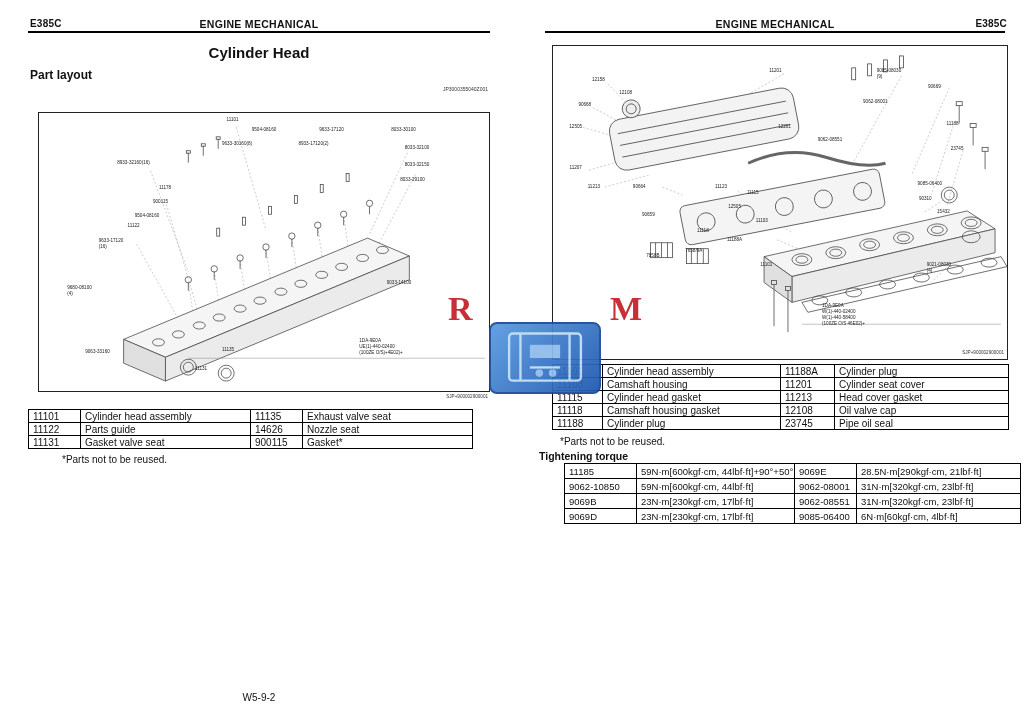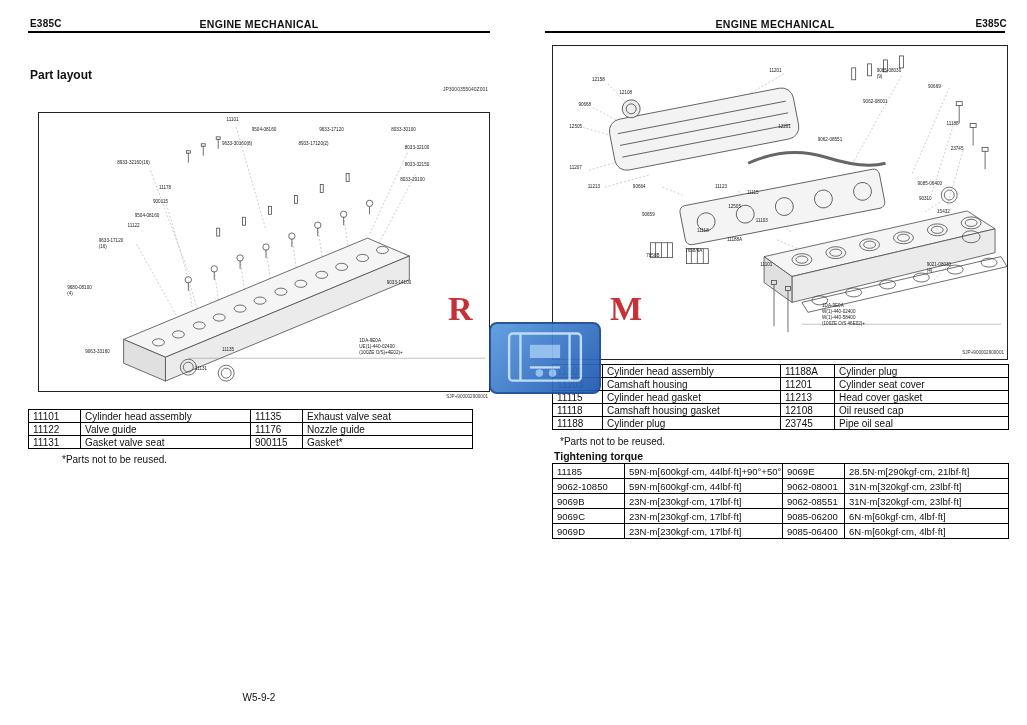--- a/index.html
+++ b/index.html
@@ -24,21 +24,21 @@
 
   table{position:absolute;border-collapse:collapse;table-layout:fixed;background:#fff}
   td{border:1px solid #000;font-size:10px;padding:0 4px;height:13px;overflow:hidden;white-space:nowrap;vertical-align:middle}
   #torque-table td{font-size:9.5px;height:15px}
   #parts-left{left:28px;top:409px;width:444px}
   #parts-left col:nth-child(1){width:52px}#parts-left col:nth-child(2){width:170px}
   #parts-left col:nth-child(3){width:52px}#parts-left col:nth-child(4){width:170px}
   #parts-right{left:38px;top:364px;width:456px}
   #parts-right col:nth-child(1){width:50px}#parts-right col:nth-child(2){width:178px}
   #parts-right col:nth-child(3){width:54px}#parts-right col:nth-child(4){width:174px}
-  #torque-table{left:38px;top:463px;width:456px}
+  #torque-table{left:50px;top:463px;width:456px}
   #torque-table col:nth-child(1){width:72px}#torque-table col:nth-child(2){width:158px}
   #torque-table col:nth-child(3){width:62px}#torque-table col:nth-child(4){width:164px}
 
   .note{position:absolute;font-size:10px}
   .torque-head{position:absolute;font-size:10.5px;font-weight:bold}
   .footer{position:absolute;top:692px;font-size:10px;text-align:center}
 
   .watermark{position:absolute;left:438px;top:292px;width:214px;height:128px;z-index:50;opacity:.94;pointer-events:none}
   .wm-letters{position:absolute;top:0;left:10px;right:10px;display:flex;justify-content:space-between;
     font-family:"Liberation Serif",serif;font-weight:bold;font-size:34px;color:#c4242b;line-height:1}
@@ -51,20 +51,21 @@
 </head>
 <body>
 
 <div class="spread">
 
   <div class="page" id="page-left">
     <span class="hdr-code" style="left:30px">E385C</span>
     <span class="hdr-title" style="left:28px;width:462px">ENGINE MECHANICAL</span>
     <div class="hdr-rule" style="left:28px;top:31px;width:462px"></div>
 
+    <div class="doc-title" style="left:28px;width:462px">Cylinder Head</div>
     <div class="section-title" style="left:30px;top:68px">Part layout</div>
     <div class="fig-code" style="left:330px;top:86px;width:158px">JP3000355040Z001</div>
 
     <div class="diagram" id="diagram-left" style="left:38px;top:112px;width:452px;height:280px">
       <svg viewBox="0 0 452 280" preserveAspectRatio="none">
         <g stroke="#999" stroke-width="0.5" stroke-dasharray="2,2" fill="none">
           <line x1="150" y1="170" x2="158" y2="225"></line>
             <line x1="176" y1="159" x2="184" y2="214"></line>
           <line x1="202" y1="148" x2="210" y2="203"></line>
             <line x1="228" y1="137" x2="236" y2="192"></line>
@@ -167,23 +168,23 @@
         </colgroup>
       <tbody>
           <tr>
             <td>11101</td>
             <td>Cylinder head assembly</td>
             <td>11135</td>
             <td>Exhaust valve seat</td>
           </tr>
           <tr>
             <td>11122</td>
-            <td>Valve guide</td>
-            <td>11176</td>
-            <td>Nozzle guide</td>
+            <td>Parts guide</td>
+            <td>14626</td>
+            <td>Nozzle seat</td>
           </tr>
           <tr>
             <td>11131</td>
             <td>Gasket valve seat</td>
             <td>900115</td>
             <td>Gasket*</td>
           </tr>
         </tbody>
     </table>
     <div class="note" style="left:62px;top:454px">*Parts not to be reused.</div>
@@ -344,32 +345,32 @@
           <tr>
             <td>11115</td>
             <td>Cylinder head gasket</td>
             <td>11213</td>
             <td>Head cover gasket</td>
           </tr>
           <tr>
             <td>11118</td>
             <td>Camshaft housing gasket</td>
             <td>12108</td>
-            <td>Oil reused cap</td>
+            <td>Oil valve cap</td>
           </tr>
           <tr>
             <td>11188</td>
             <td>Cylinder plug</td>
             <td>23745</td>
             <td>Pipe oil seal</td>
           </tr>
         </tbody>
     </table>
     <div class="note" style="left:46px;top:436px">*Parts not to be reused.</div>
-    <div class="torque-head" style="left:40px;top:450px">Tightening torque</div>
+    <div class="torque-head" style="left:25px;top:450px">Tightening torque</div>
     <table id="torque-table">
       <colgroup>
           <col>
           <col>
           <col>
           <col>
         </colgroup>
       <tbody>
           <tr>
             <td>11185</td>
@@ -381,26 +382,20 @@
             <td>9062-10850</td>
             <td>59N·m[600kgf·cm, 44lbf·ft]</td>
             <td>9062-08001</td>
             <td>31N·m[320kgf·cm, 23lbf·ft]</td>
           </tr>
           <tr>
             <td>9069B</td>
             <td>23N·m[230kgf·cm, 17lbf·ft]</td>
             <td>9062-08551</td>
             <td>31N·m[320kgf·cm, 23lbf·ft]</td>
-          </tr>
-          <tr>
-            <td>9069C</td>
-            <td>23N·m[230kgf·cm, 17lbf·ft]</td>
-            <td>9085-06200</td>
-            <td>6N·m[60kgf·cm, 4lbf·ft]</td>
           </tr>
           <tr>
             <td>9069D</td>
             <td>23N·m[230kgf·cm, 17lbf·ft]</td>
             <td>9085-06400</td>
             <td>6N·m[60kgf·cm, 4lbf·ft]</td>
           </tr>
         </tbody>
     </table>
   </div>

